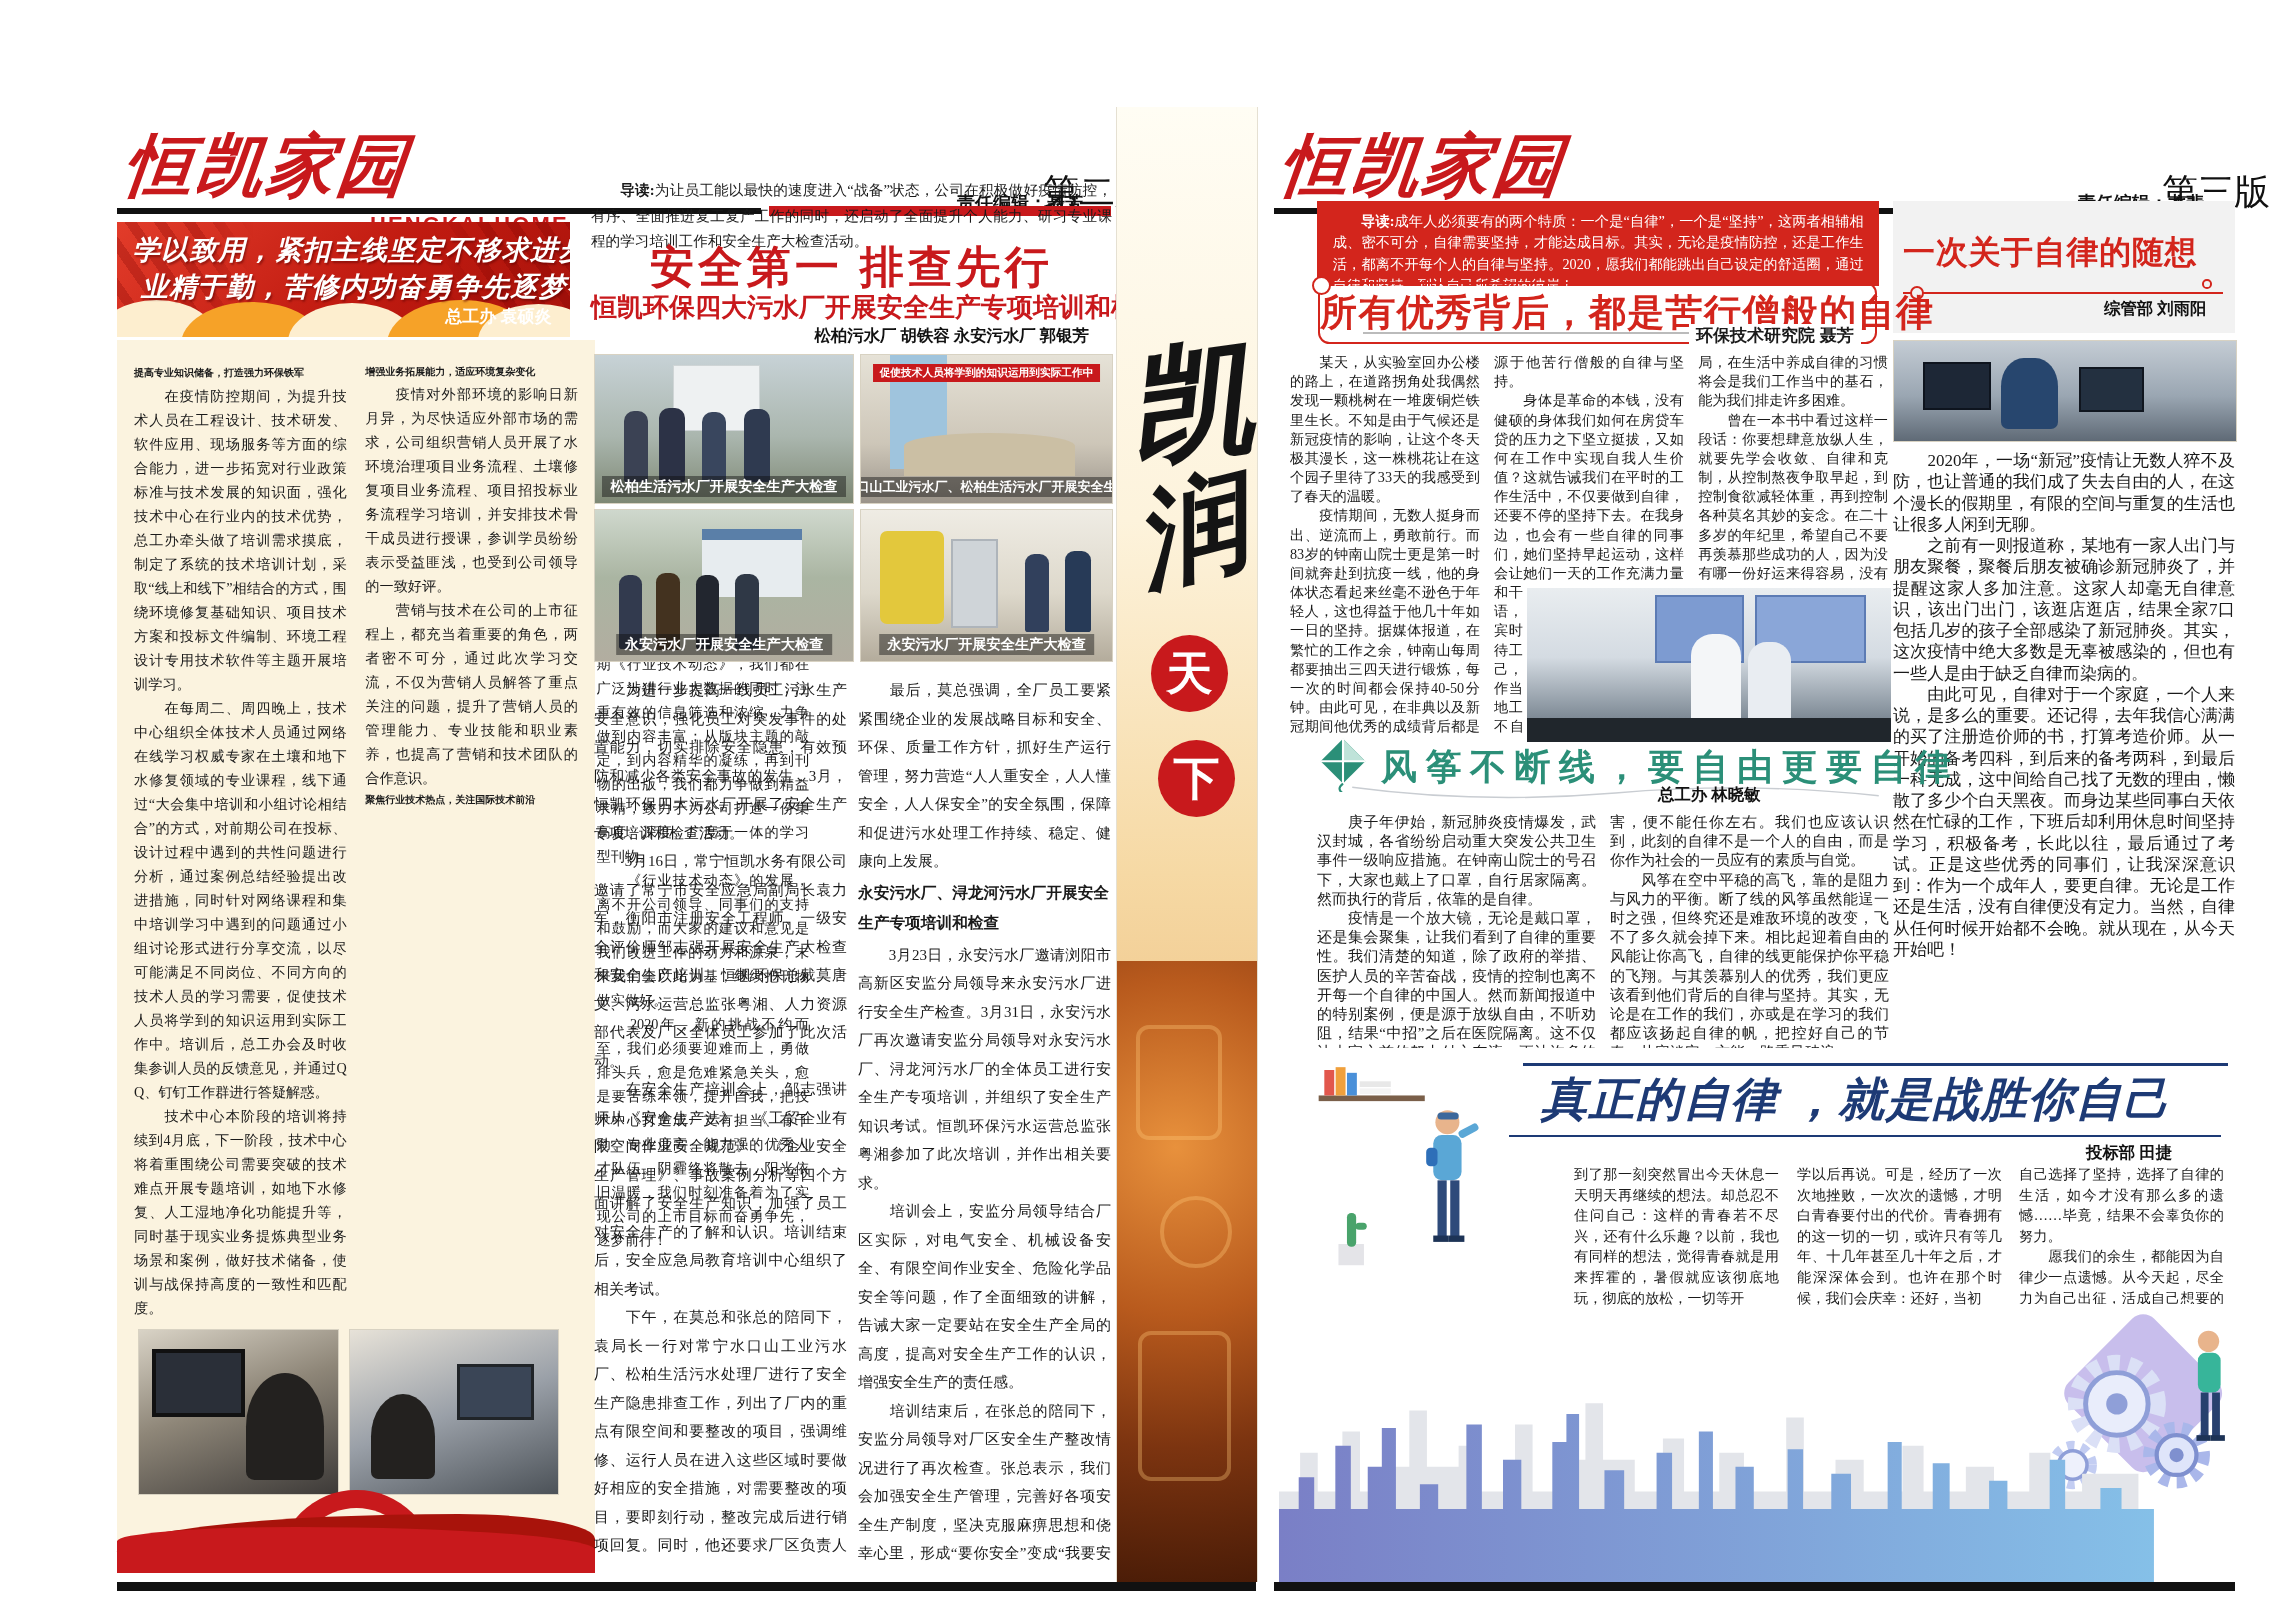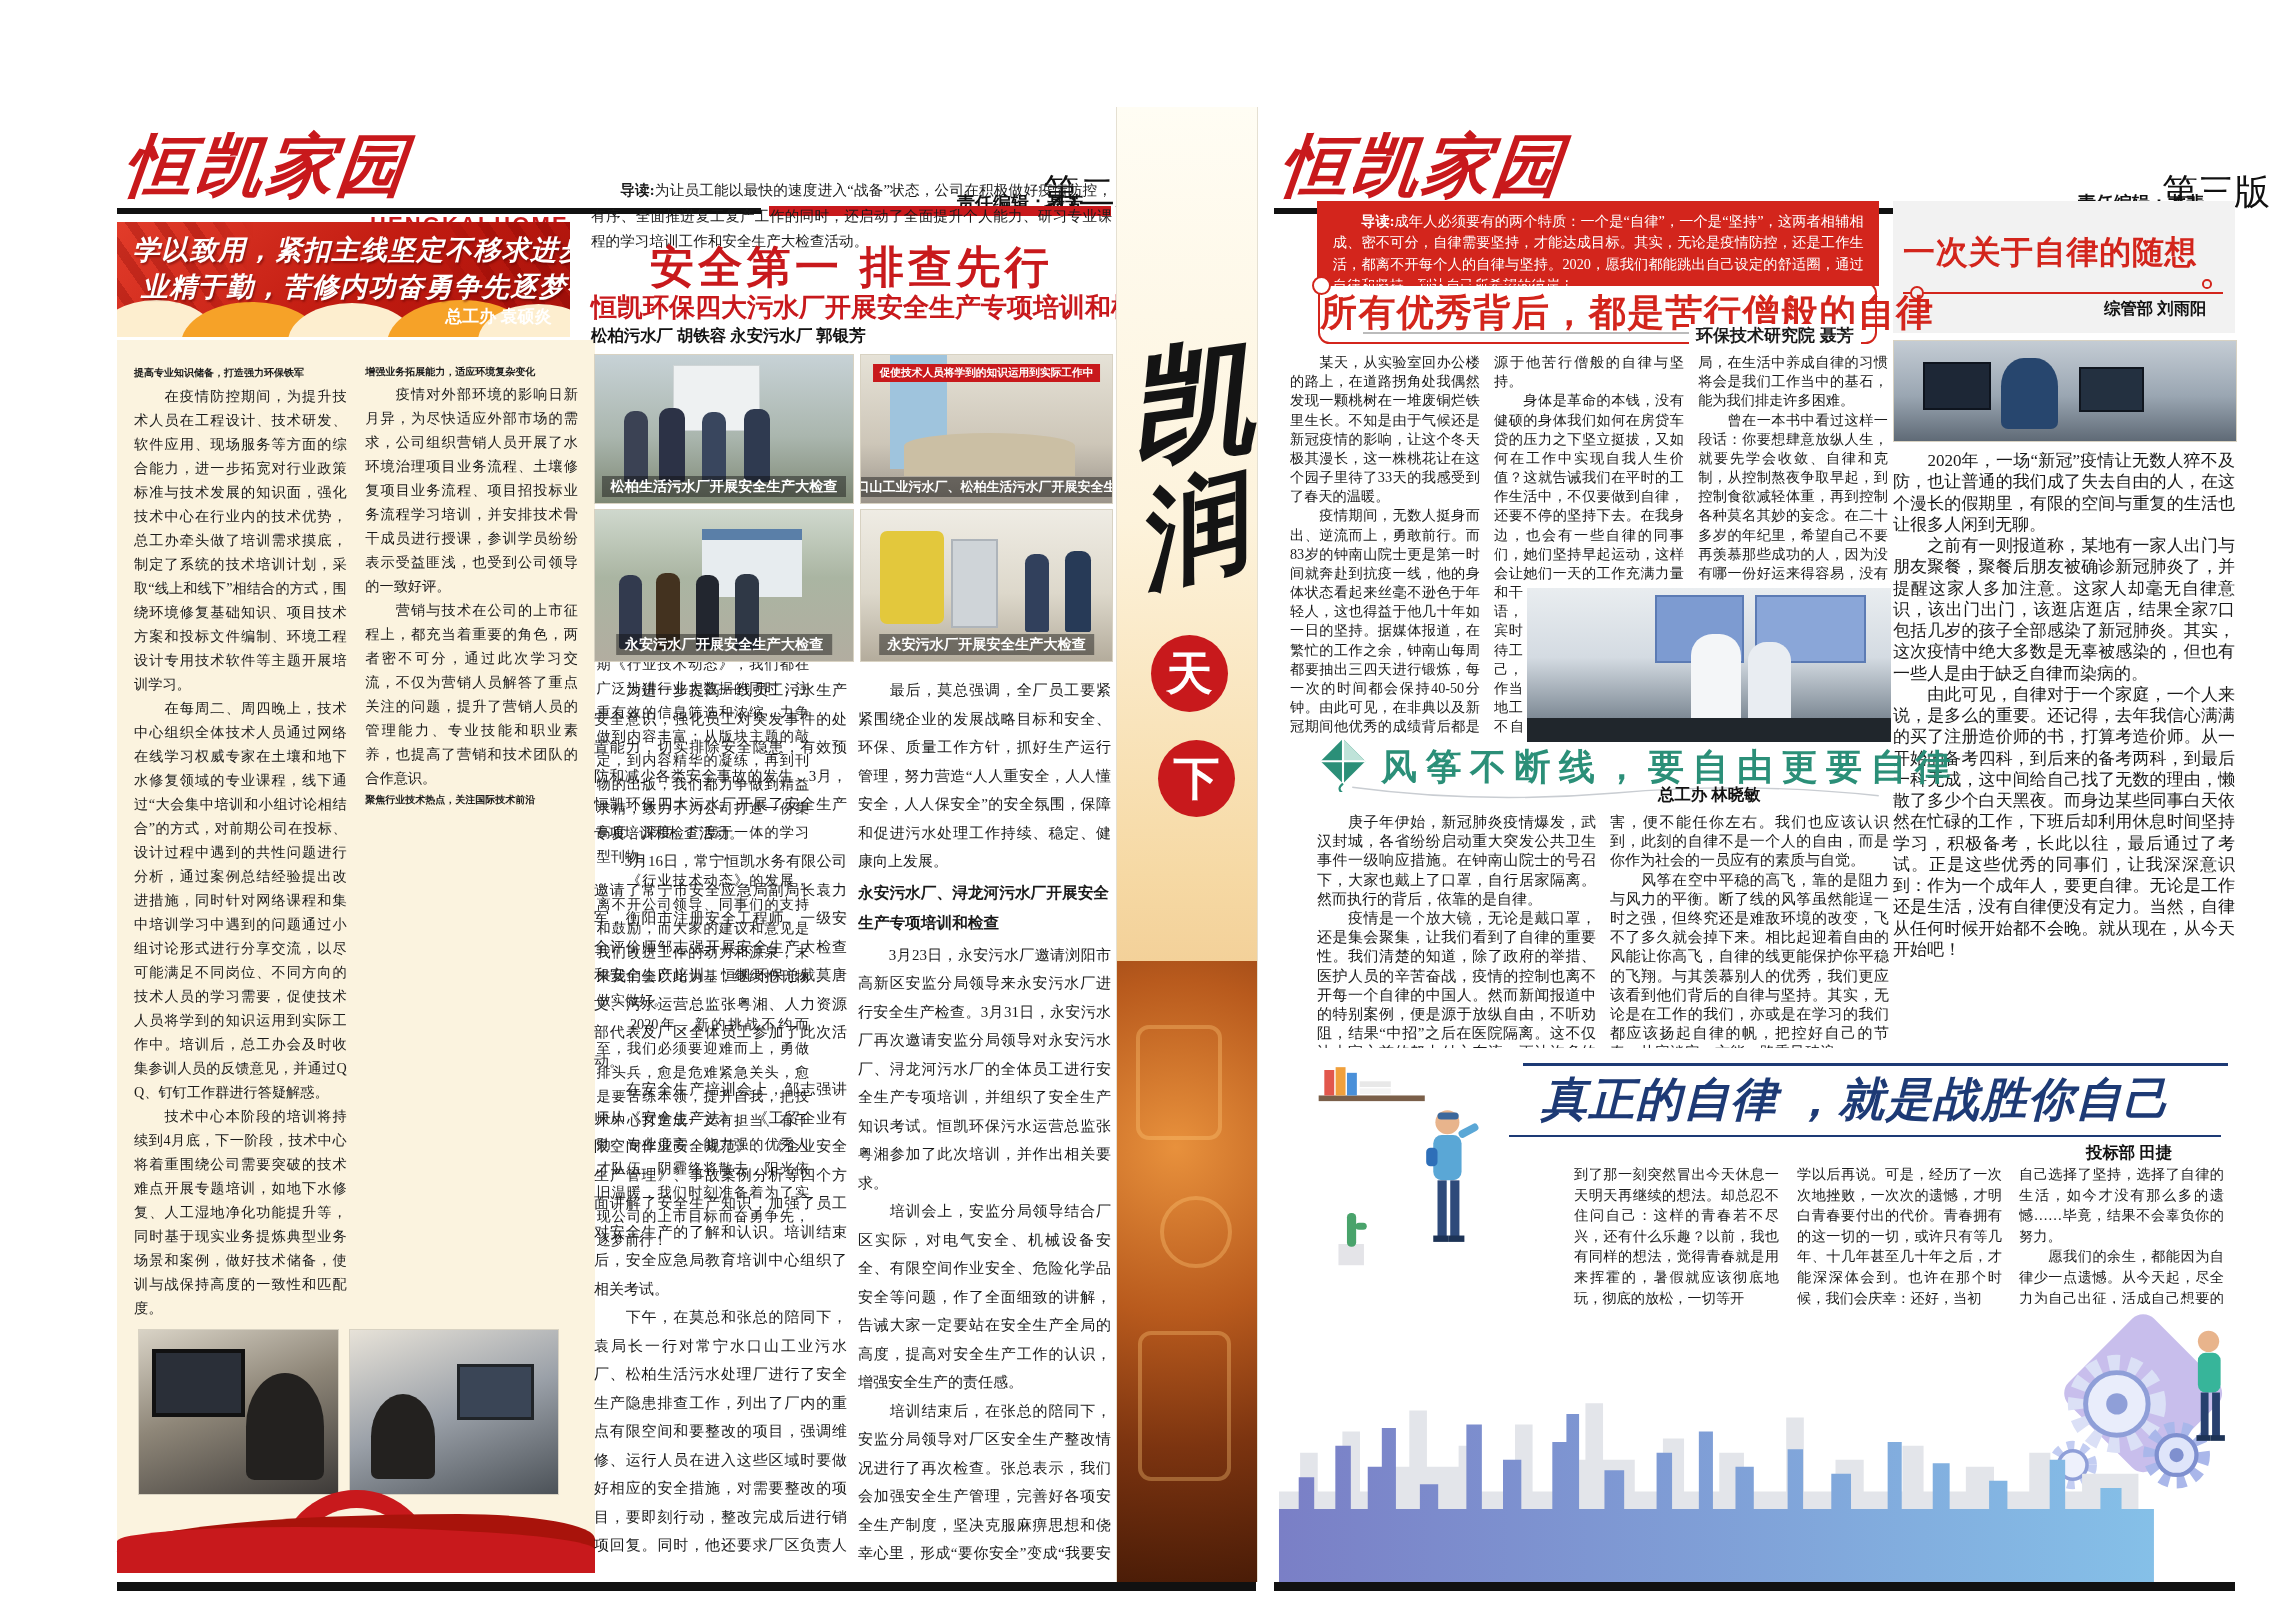--- a/index.html
+++ b/index.html
@@ -127,21 +127,21 @@
     <div class="abs" style="left:0px;top:1174px;width:478px;height:58px;background:#a8130b;border-radius:100% 40% 0 0/90% 60% 0 0;"></div>
     <div class="abs" style="left:0px;top:1187px;width:478px;height:46px;background:#c8191c;border-radius:60% 100% 0 0/50% 80% 0 0;"></div>
   </div>
 
   <p class="abs lead2" style="left:591px;top:178px;width:521px;margin:0;">
     <span class="lead-label">导读:</span><span>为让员工能以最快的速度进入“战备”状态，公司在积极做好疫情防控，有序、全面推进复工复产工作的同时，还启动了全面提升个人能力、研习专业课程的学习培训工作和安全生产大检查活动。</span>
   </p>
 
   <div class="abs headline2" style="left:591px;top:238px;width:521px;">安全第一 排查先行</div>
   <div class="abs subhead2" style="left:591px;top:290px;width:521px;">恒凯环保四大污水厂开展安全生产专项培训和检查活动</div>
-  <div class="abs byline" style="left:591px;top:325px;width:498px;text-align:left;">松柏污水厂 胡铁容  永安污水厂 郭银芳</div>
+  <div class="abs byline" style="left:591px;top:325px;width:498px;text-align:right;">松柏污水厂 胡铁容  永安污水厂 郭银芳</div>
 
   <div class="photo" style="left:594px;top:354px;width:258px;height:148px;background:linear-gradient(180deg,#c7d2d6 0%,#aab6ae 55%,#7e8874 100%);">
     <div class="abs" style="left:78px;top:10px;width:85px;height:64px;background:#eef1f2;border:1.4px solid #cfd5d6;"></div>
     <div class="abs" style="left:28.5px;top:56px;width:24px;height:71px;background:#3b4254;border-radius:10px 10px 2.8px 2.8px;"></div>
     <div class="abs" style="left:64px;top:53px;width:26px;height:74px;background:#2c3246;border-radius:10px 10px 2.8px 2.8px;"></div>
     <div class="abs" style="left:107px;top:57px;width:24px;height:70px;background:#39465e;border-radius:10px 10px 2.8px 2.8px;"></div>
     <div class="abs" style="left:149px;top:54px;width:26px;height:73px;background:#2f3a50;border-radius:10px 10px 2.8px 2.8px;"></div>
     <div class="caption">松柏生活污水厂开展安全生产大检查</div>
   </div>
   <div class="photo" style="left:860px;top:354px;width:251px;height:148px;background:linear-gradient(180deg,#e6e2d7 0%,#cdc6b8 60%,#9b948a 100%);">

